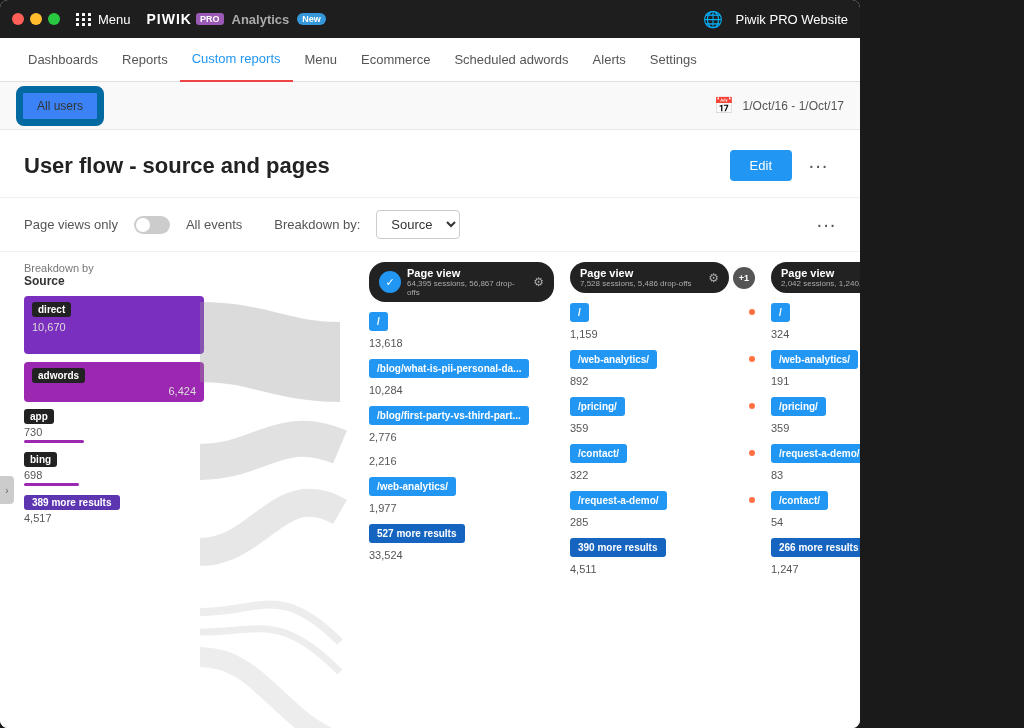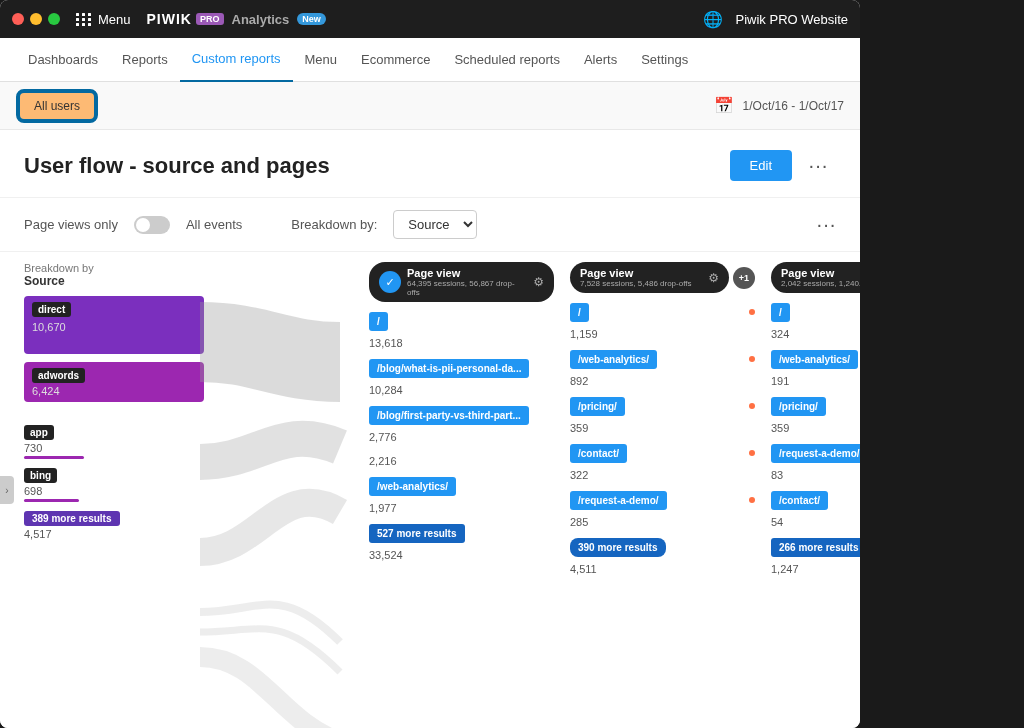--- a/index.html
+++ b/index.html
@@ -21,25 +21,25 @@
     .title-bar-right { margin-left: auto; display: flex; align-items: center; gap: 12px; }
     .globe-icon { color: #aaa; font-size: 16px; cursor: pointer; }
     .website-name { color: #fff; font-size: 13px; }
     .menu-btn { display: flex; align-items: center; gap: 6px; color: #fff; font-size: 13px; margin-right: 16px; cursor: pointer; }
     .menu-grid { display: grid; grid-template-columns: repeat(3, 4px); gap: 2px; }
     .menu-dot { width: 3px; height: 3px; background: #fff; border-radius: 0.5px; }
 
     
     .nav-bar { background: #fff; border-bottom: 1px solid #e0e0e0; height: 44px; display: flex; align-items: center; padding: 0 16px; flex-shrink: 0; }
     .nav-item { padding: 0 12px; height: 44px; display: flex; align-items: center; font-size: 13px; color: #555; cursor: pointer; position: relative; }
-    .nav-item.active { color: #2196f3; border-bottom: 2px solid #0369a1; font-weight: 500; }
+    .nav-item.active { color: #2196f3; border-bottom: 2px solid #ef4444; font-weight: 500; }
 
     
     .toolbar { background: #f9f9f9; border-bottom: 1px solid #e8e8e8; height: 48px; display: flex; align-items: center; padding: 0 16px; flex-shrink: 0; }
-    .all-users-btn { background: #fdba74; border: 4px solid #0369a1; border-radius: 8px; padding: 6px 14px; font-size: 12px; color: #333; cursor: pointer; }
+    .all-users-btn { background: #3b82f6; border: 7px solid #0369a1; border-radius: 8px; padding: 6px 14px; font-size: 12px; color: #333; cursor: pointer; }
     .date-range { margin-left: auto; display: flex; align-items: center; gap: 8px; font-size: 12px; color: #555; }
     .calendar-icon { font-size: 16px; }
 
     
     .main-content { flex: 1; background: #fff; padding: 0; overflow: hidden; display: flex; flex-direction: column; }
     .report-header { padding: 20px 24px 16px; display: flex; align-items: center; border-bottom: 1px solid #f0f0f0; }
     .report-title { font-size: 22px; font-weight: 600; color: #222; flex: 1; }
     .edit-btn { background: #2196f3; color: white; border: none; border-radius: 4px; padding: 8px 20px; font-size: 13px; font-weight: 500; cursor: pointer; }
     .more-btn { background: none; border: none; color: #555; font-size: 20px; cursor: pointer; margin-left: 8px; padding: 4px 8px; }
 
@@ -115,21 +115,21 @@
     <div class="nav-item active">
         <span>Custom reports</span>
       </div>
     <div class="nav-item">
         <span>Menu</span>
       </div>
     <div class="nav-item">
         <span>Ecommerce</span>
       </div>
     <div class="nav-item">
-        <span>Scheduled reports</span>
+        <span>Scheduled adwords</span>
       </div>
     <div class="nav-item">
         <span>Alerts</span>
       </div>
     <div class="nav-item">
         <span>Settings</span>
       </div>
   </div>
 
   <div class="toolbar">
@@ -149,21 +149,21 @@
     </div>
 
     <div class="breakdown-bar">
       <span class="breakdown-label">Page views only</span>
       <div class="toggle-switch">
         <div class="toggle">
           <div class="toggle-knob"></div>
         </div>
       </div>
       <span class="breakdown-label">All events</span>
-      <span class="breakdown-label" style="margin-left:33px;">Breakdown by:</span>
+      <span class="breakdown-label" style="margin-left:16px;">Breakdown by:</span>
       <select class="breakdown-select">
         <option>Source</option>
       </select>
       <button class="breakdown-more">···</button>
     </div>
 
     <div class="chart-area" style="position:relative; overflow:hidden;">
 
       <div class="side-expand">›</div>
 
@@ -176,21 +176,21 @@
           </div>
 
 
           <div style="margin-bottom:8px;">
             <div style="background:#7b2fbe; width:180px; height:58px; border-radius:4px; display:flex; flex-direction:column; justify-content:flex-start; padding:6px 8px;">
               <div style="background:#222; color:#fff; font-size:10px; font-weight:700; padding:2px 6px; border-radius:3px; display:inline-block; width:fit-content;">direct</div>
               <div style="color:#ddd; font-size:11px; margin-top:4px;">10,670</div>
             </div>
           </div>
 
-          <div style="margin-bottom:20px;">
+          <div style="margin-bottom:4px;text-align:right;">
             <div style="background:#9c27b0; width:180px; height:40px; border-radius:4px; display:flex; flex-direction:column; justify-content:flex-start; padding:6px 8px;">
               <div style="background:#222; color:#fff; font-size:10px; font-weight:700; padding:2px 6px; border-radius:3px; display:inline-block; width:fit-content;">adwords</div>
               <div style="color:#ddd; font-size:11px; margin-top:2px;">6,424</div>
             </div>
           </div>
 
           <div style="margin-bottom:6px;">
             <div style="background:#222; color:#fff; font-size:10px; font-weight:700; padding:2px 6px; border-radius:3px; display:inline-block;">app</div>
             <div style="color:#555; font-size:11px; margin-top:2px;">730</div>
             <div style="width:60px; height:3px; background:#9c27b0; border-radius:2px; margin-top:2px;"></div>
@@ -300,21 +300,21 @@
             <div style="width:6px;height:6px;background:#ff7043;border-radius:50%;margin-top:6px;flex-shrink:0;"></div>
           </div>
           <div style="margin-bottom:10px; display:flex; align-items:flex-start; gap:4px;">
             <div style="flex:1;">
               <div style="background:#2196f3;color:#fff;font-size:10px;font-weight:700;padding:4px 8px;border-radius:3px;display:inline-block;max-width:155px;overflow:hidden;text-overflow:ellipsis;white-space:nowrap;">/request-a-demo/</div>
               <div style="color:#555;font-size:11px;margin-top:2px;">285</div>
             </div>
             <div style="width:6px;height:6px;background:#ff7043;border-radius:50%;margin-top:6px;flex-shrink:0;"></div>
           </div>
           <div style="margin-bottom:10px;">
-            <div style="background:#1565c0;color:#fff;font-size:10px;font-weight:700;padding:4px 8px;border-radius:8px;display:inline-block;max-width:155px;overflow:hidden;text-overflow:ellipsis;white-space:nowrap;">390 more results</div>
+            <div style="background:#1565c0;color:#fff;font-size:10px;font-weight:700;padding:4px 8px;border-radius:3px;display:inline-block;max-width:155px;overflow:hidden;text-overflow:ellipsis;white-space:nowrap;">390 more results</div>
             <div style="color:#555;font-size:11px;margin-top:2px;">4,511</div>
           </div>
         </div>
 
         <div class="sankey-col pv-col" style="margin-left: 16px;">
 
           <div style="display:flex; align-items:center; gap:4px; margin-bottom:10px;">
             <div style="background:#222; border-radius:16px; padding:5px 10px; display:flex; align-items:center; gap:6px; flex:1;">
               <div style="flex:1;">
                 <div style="color:#fff;font-size:11px;font-weight:600;">Page view</div>

